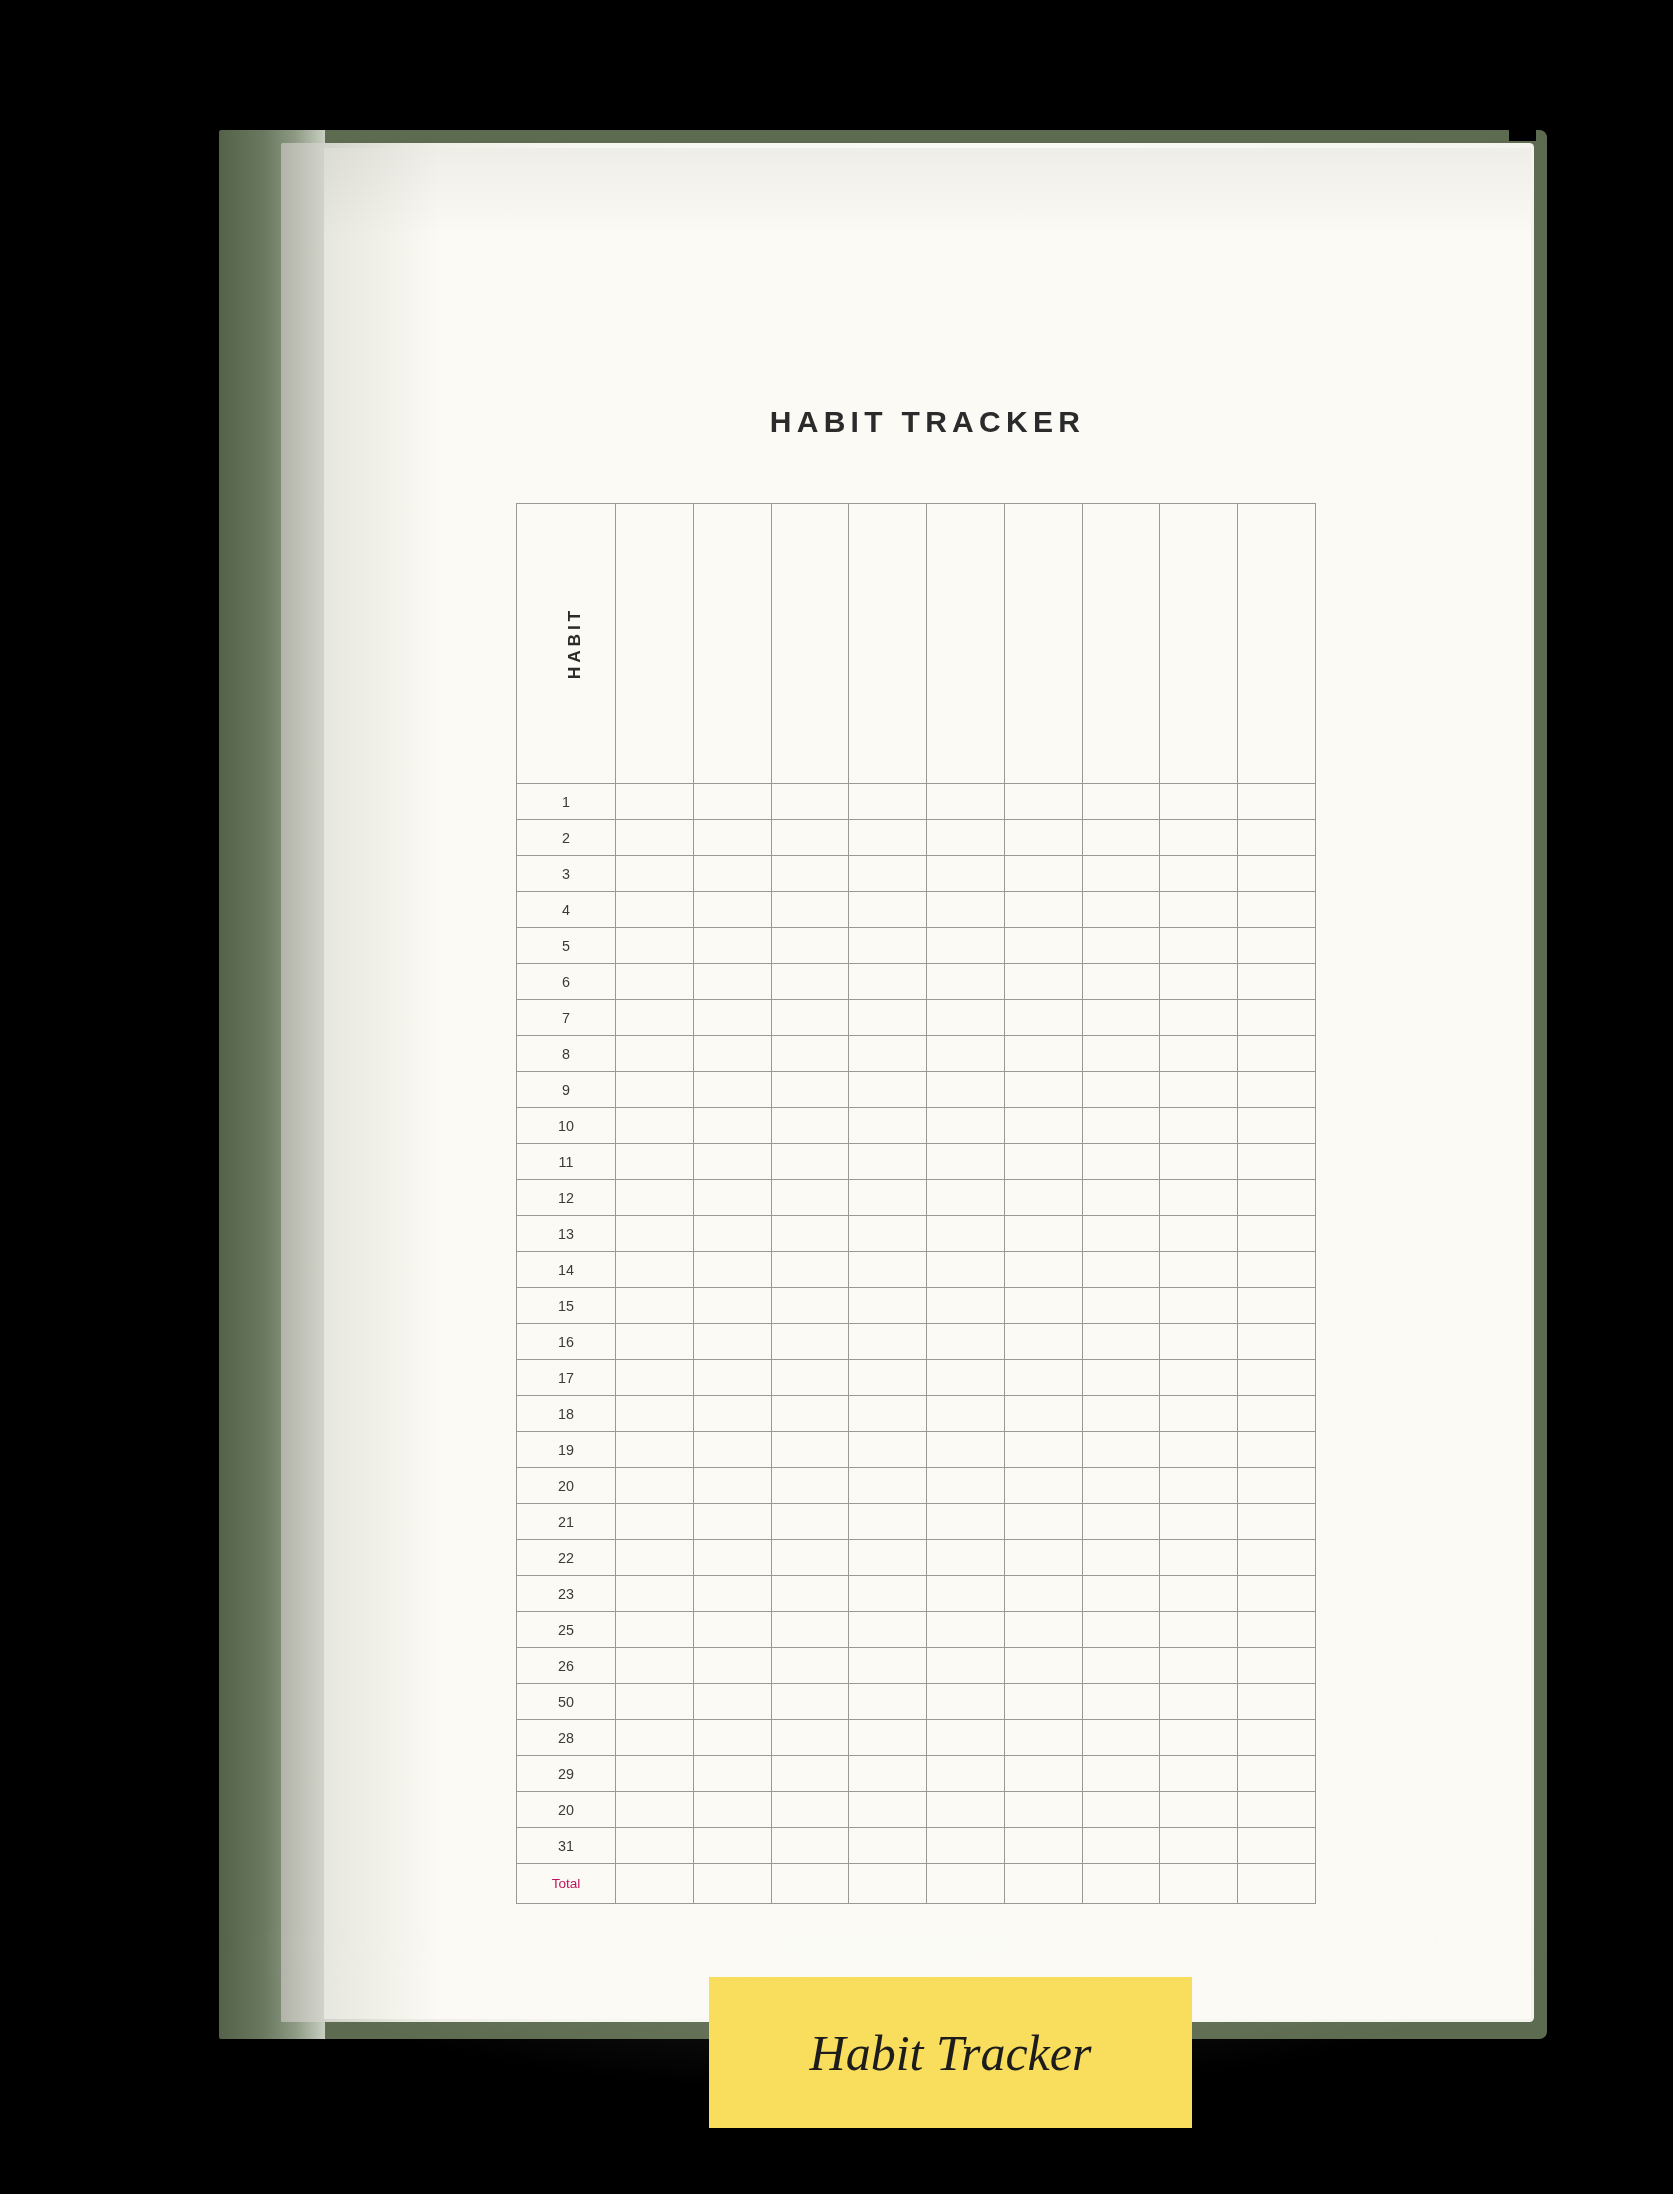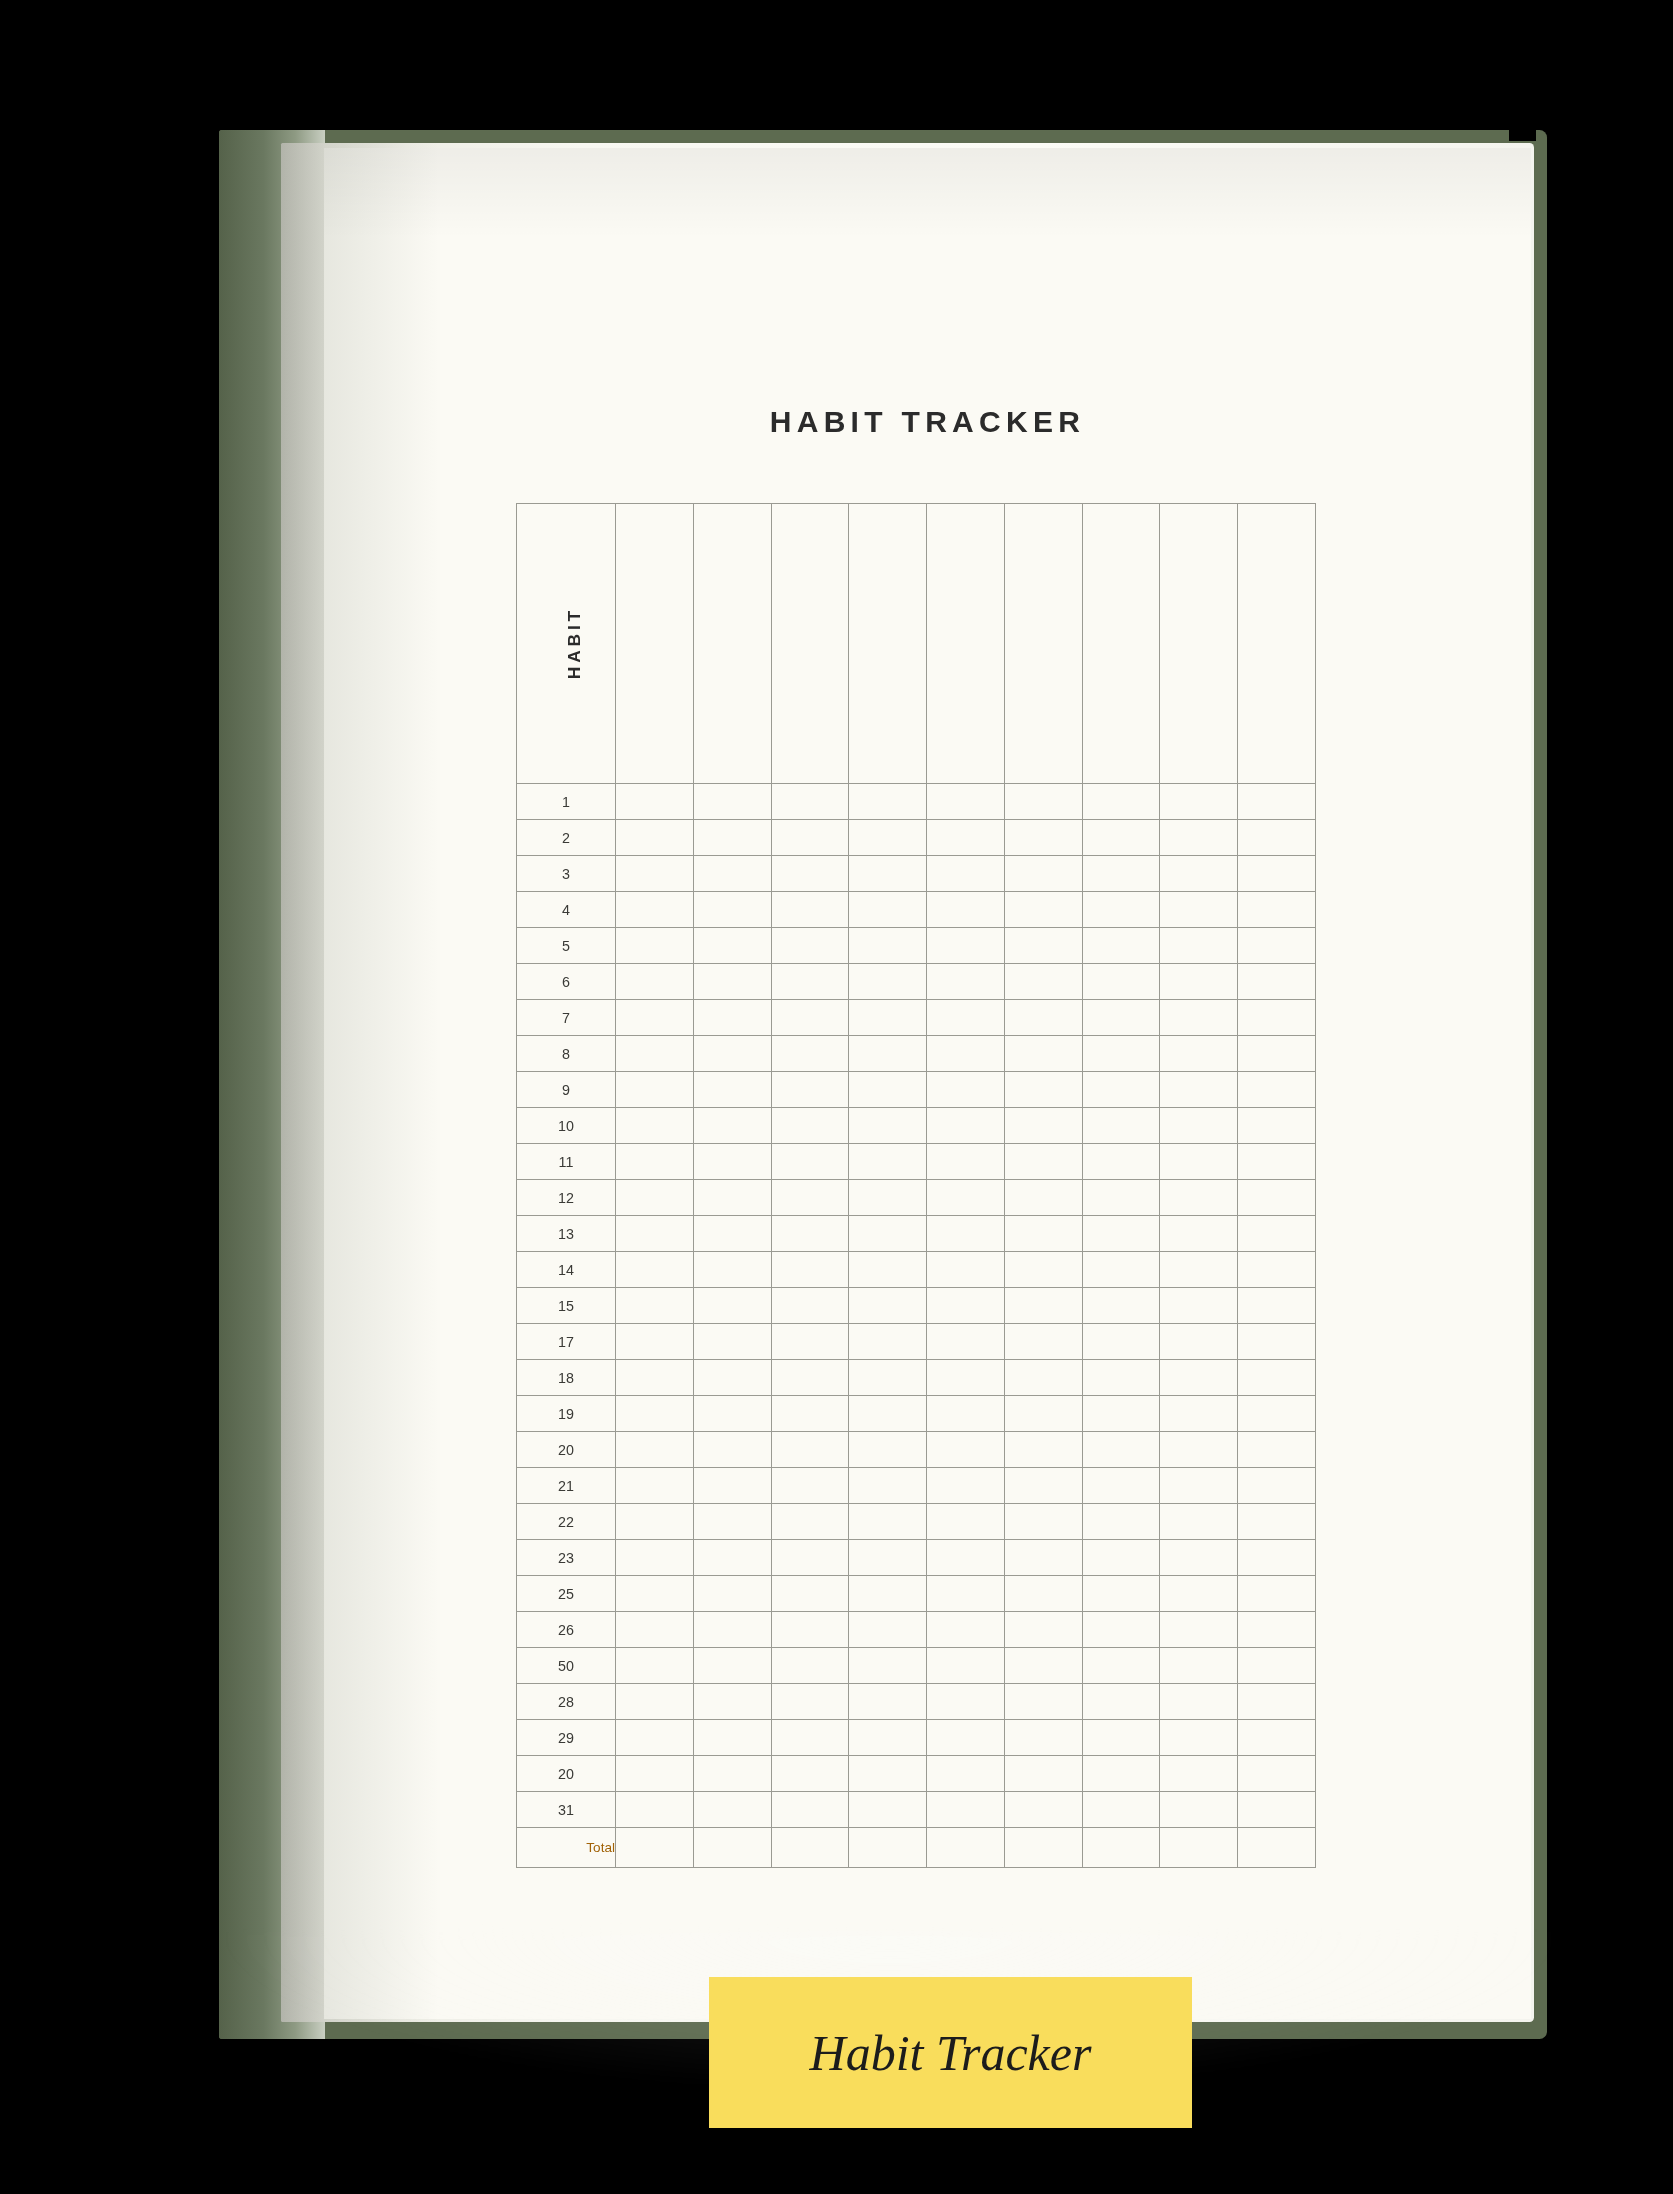--- a/index.html
+++ b/index.html
@@ -150,23 +150,23 @@
   }
   .day-cell {
     height: 35px;
     text-align: center;
     font-size: 14.3px;
     color: #3a3a36;
     width: 98px;
   }
   .total-cell {
     height: 39px;
-    text-align: right;
+    text-align: center;
     font-size: 13.6px;
-    color: #a16207;
+    color: #be185d;
   }
   .check-cell { }
 
   
   .caption {
     position: absolute;
     left: 709px;
     top: 1977px;
     width: 483px;
     height: 151px;
@@ -384,20 +384,32 @@
           <td class="day-cell check-cell"></td>
           <td class="day-cell check-cell"></td>
           <td class="day-cell check-cell"></td>
           <td class="day-cell check-cell"></td>
           <td class="day-cell check-cell"></td>
           <td class="day-cell check-cell"></td>
           <td class="day-cell check-cell"></td>
           <td class="day-cell check-cell"></td>
         </tr>
         <tr>
+          <td class="day-cell">16</td>
+          <td class="day-cell check-cell"></td>
+          <td class="day-cell check-cell"></td>
+          <td class="day-cell check-cell"></td>
+          <td class="day-cell check-cell"></td>
+          <td class="day-cell check-cell"></td>
+          <td class="day-cell check-cell"></td>
+          <td class="day-cell check-cell"></td>
+          <td class="day-cell check-cell"></td>
+          <td class="day-cell check-cell"></td>
+        </tr>
+        <tr>
           <td class="day-cell">17</td>
           <td class="day-cell check-cell"></td>
           <td class="day-cell check-cell"></td>
           <td class="day-cell check-cell"></td>
           <td class="day-cell check-cell"></td>
           <td class="day-cell check-cell"></td>
           <td class="day-cell check-cell"></td>
           <td class="day-cell check-cell"></td>
           <td class="day-cell check-cell"></td>
           <td class="day-cell check-cell"></td>

